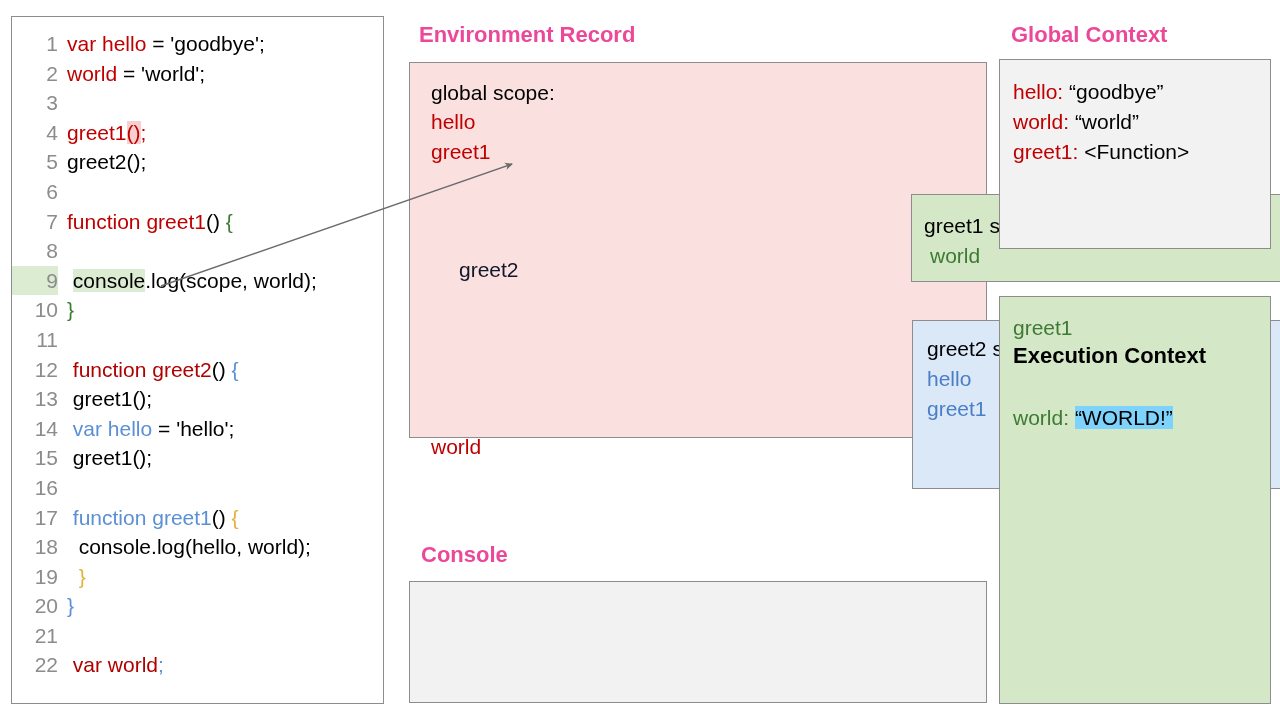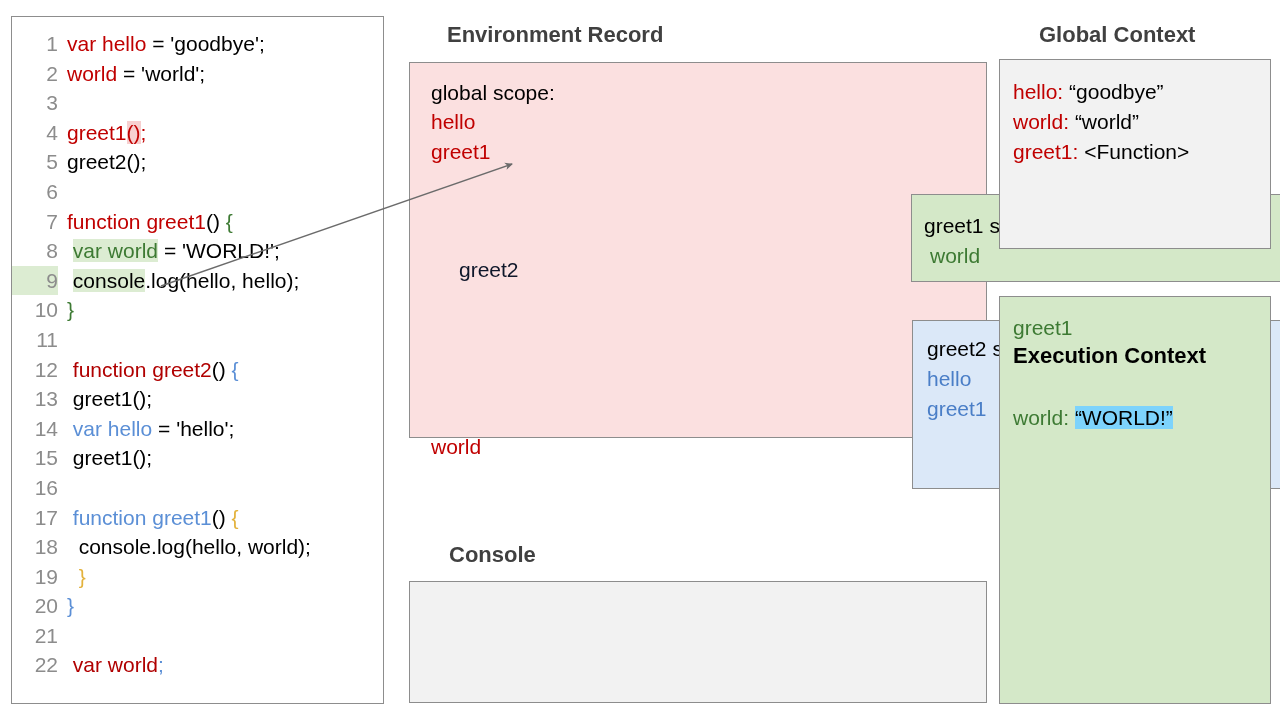--- a/index.html
+++ b/index.html
@@ -9,22 +9,22 @@
     font-family:"Liberation Sans", sans-serif;
     position:relative;
     overflow:hidden;
   }
   .stage{position:absolute;left:0;top:0;width:1280px;height:712px;}
 
   
   .panel{position:absolute;box-sizing:border-box;border:1px solid #9a9a9a;}
   .heading{
     position:absolute;
-    font-size:22px;font-weight:bold;color:#404040;
-    white-space:nowrap;line-height:1;margin-left:28px;
+    font-size:22px;font-weight:bold;color:#ec4899;
+    white-space:nowrap;line-height:1;
   }
 
   
   #code-panel{
     left:11px;top:16px;width:373px;height:688px;
     background:#ffffff;border:1px solid #8d8d8d;
   }
   .code-list{
     position:absolute;left:0;top:12px;width:100%;
     list-style:none;margin:0;padding:0;
@@ -152,22 +152,22 @@
 
   <div class="panel" id="code-panel">
     <ul class="code-list" id="code-list">
         <li class="code-line"><span class="ln">1</span><span class="ltxt"><span class="t-red">var hello</span><span class="t-black"> = 'goodbye';</span></span></li>
         <li class="code-line"><span class="ln">2</span><span class="ltxt"><span class="t-red">world</span><span class="t-black"> = 'world';</span></span></li>
         <li class="code-line"><span class="ln">3</span><span class="ltxt"></span></li>
         <li class="code-line"><span class="ln">4</span><span class="ltxt"><span class="t-red">greet1</span><span class="t-red hl-pink">()</span><span class="t-red">;</span></span></li>
         <li class="code-line"><span class="ln">5</span><span class="ltxt"><span class="t-black">greet2();</span></span></li>
         <li class="code-line"><span class="ln">6</span><span class="ltxt"></span></li>
         <li class="code-line"><span class="ln">7</span><span class="ltxt"><span class="t-red">function greet1</span><span class="t-black">() </span><span class="t-green">{</span></span></li>
-        <li class="code-line"><span class="ln">8</span><span class="ltxt"><span class="t-black"> </span><span class="t-green hl-green">var world</span><span class="t-black"> = 'WORLD!';</span></span></li>
-        <li class="code-line"><span class="ln hl-green-num">9</span><span class="ltxt"><span class="t-black"> </span><span class="t-black hl-green">console</span><span class="t-black">.log(hello, hello);</span></span></li>
+        <li class="code-line"><span class="ln">8</span></li>
+        <li class="code-line"><span class="ln hl-green-num">9</span><span class="ltxt"><span class="t-black"> </span><span class="t-black hl-green">console</span><span class="t-black">.log(scope, world);</span></span></li>
         <li class="code-line"><span class="ln">10</span><span class="ltxt"><span class="t-green">}</span></span></li>
         <li class="code-line"><span class="ln">11</span><span class="ltxt"></span></li>
         <li class="code-line"><span class="ln">12</span><span class="ltxt"><span class="t-black"> </span><span class="t-dkred">function greet2</span><span class="t-black">() </span><span class="t-blue">{</span></span></li>
         <li class="code-line"><span class="ln">13</span><span class="ltxt"><span class="t-black"> greet1();</span></span></li>
         <li class="code-line"><span class="ln">14</span><span class="ltxt"><span class="t-black"> </span><span class="t-blue">var hello</span><span class="t-black"> = 'hello';</span></span></li>
         <li class="code-line"><span class="ln">15</span><span class="ltxt"><span class="t-black"> greet1();</span></span></li>
         <li class="code-line"><span class="ln">16</span><span class="ltxt"></span></li>
         <li class="code-line"><span class="ln">17</span><span class="ltxt"><span class="t-black"> </span><span class="t-blue">function greet1</span><span class="t-black">() </span><span class="t-gold">{</span></span></li>
         <li class="code-line"><span class="ln">18</span><span class="ltxt"><span class="t-black">  console.log(hello, world);</span></span></li>
         <li class="code-line"><span class="ln">19</span><span class="ltxt"><span class="t-black">  </span><span class="t-gold">}</span></span></li>

